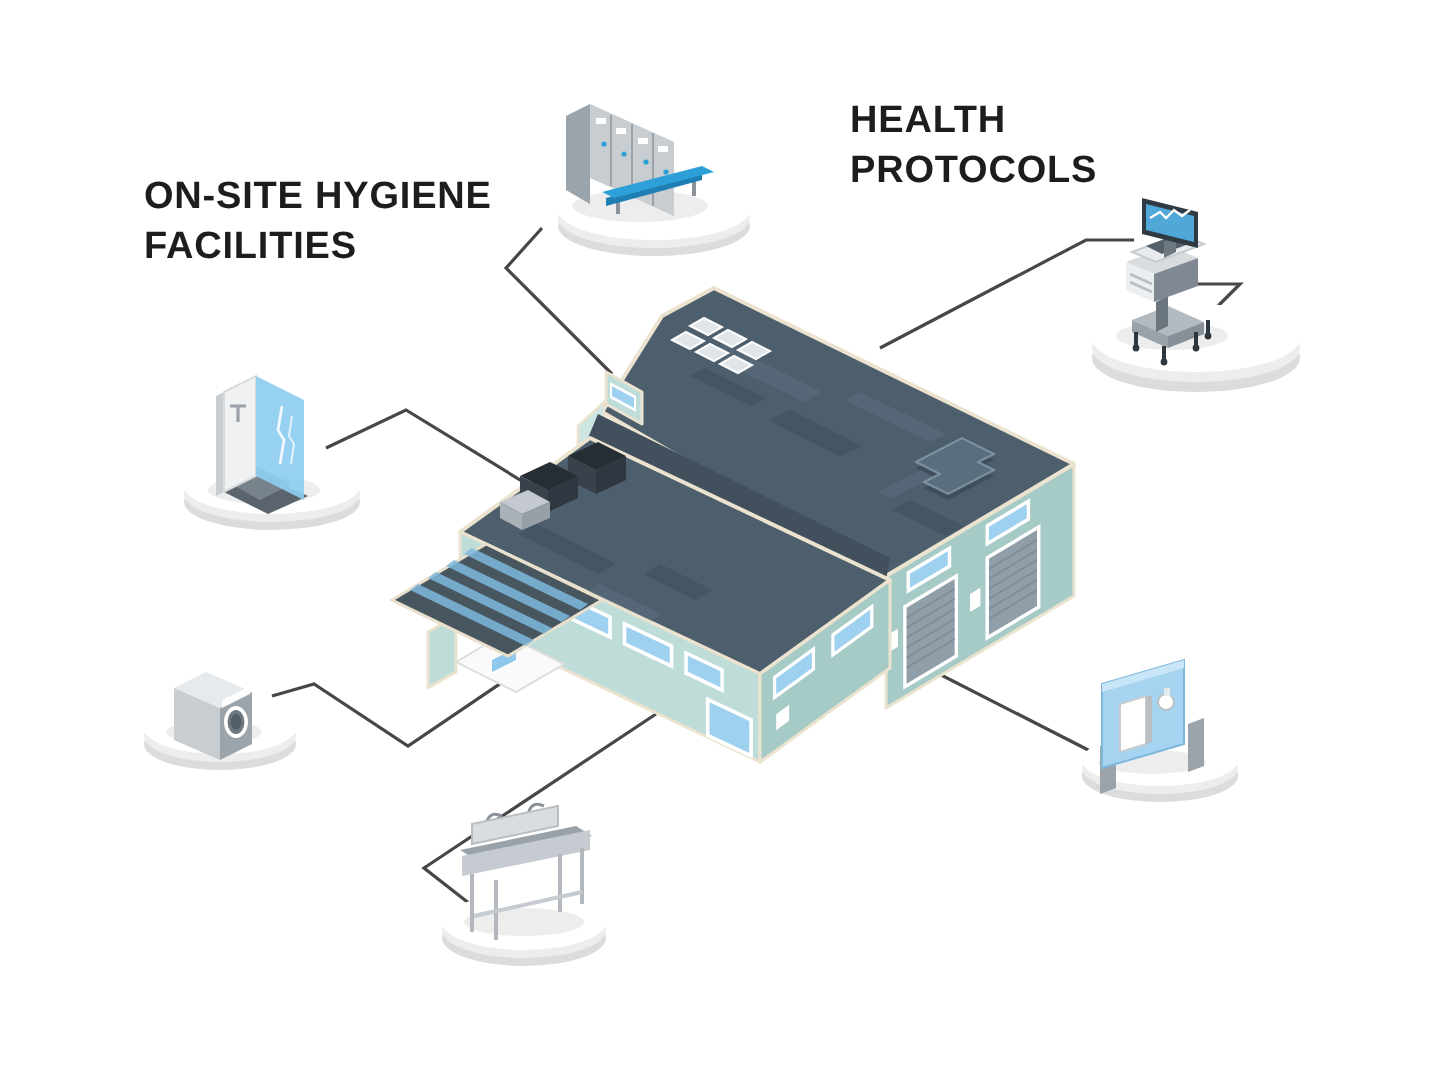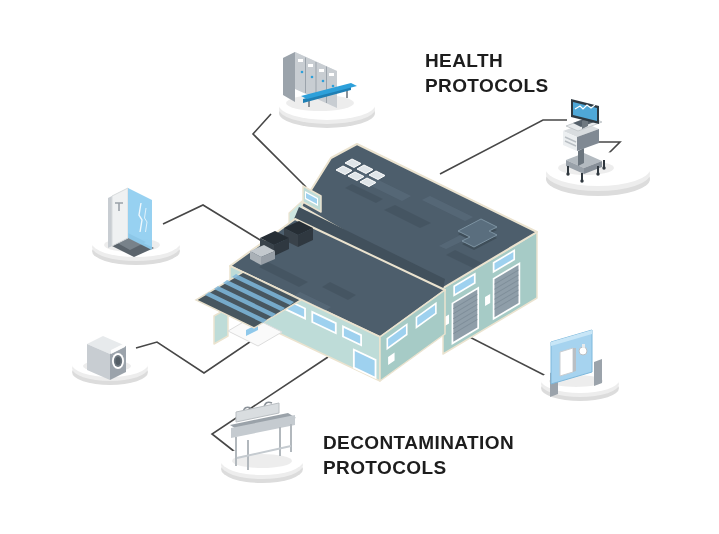--- a/index.html
+++ b/index.html
@@ -335,18 +335,18 @@
         <polygon points="573,123 589,117 597,121 581,127" fill="#55606a"></polygon>
 
         <polygon points="582,121 588,118 588,126 582,129" fill="#6e7880"></polygon>
         <polygon points="571,99 599,106 599,124 571,117" fill="#2f3a42"></polygon>
         <polygon points="573,102 597,108 597,121 573,115" fill="#4fa8d8"></polygon>
         <path d="M575,109 l5,-3 3,3 4,-4 4,3 4,-3" stroke="#ffffff" stroke-width="1.2" fill="none"></path>
       </g>
     </g>
   </svg>
 
+  <div class="lbl lbl-hygiene">ON-SITE HYGIENE
+FACILITIES</div>
   <div class="lbl lbl-health">HEALTH
 PROTOCOLS</div>
-  <div class="lbl lbl-decon">DECONTAMINATION
-PROTOCOLS</div>
 
 </div>
 
 </body></html>

